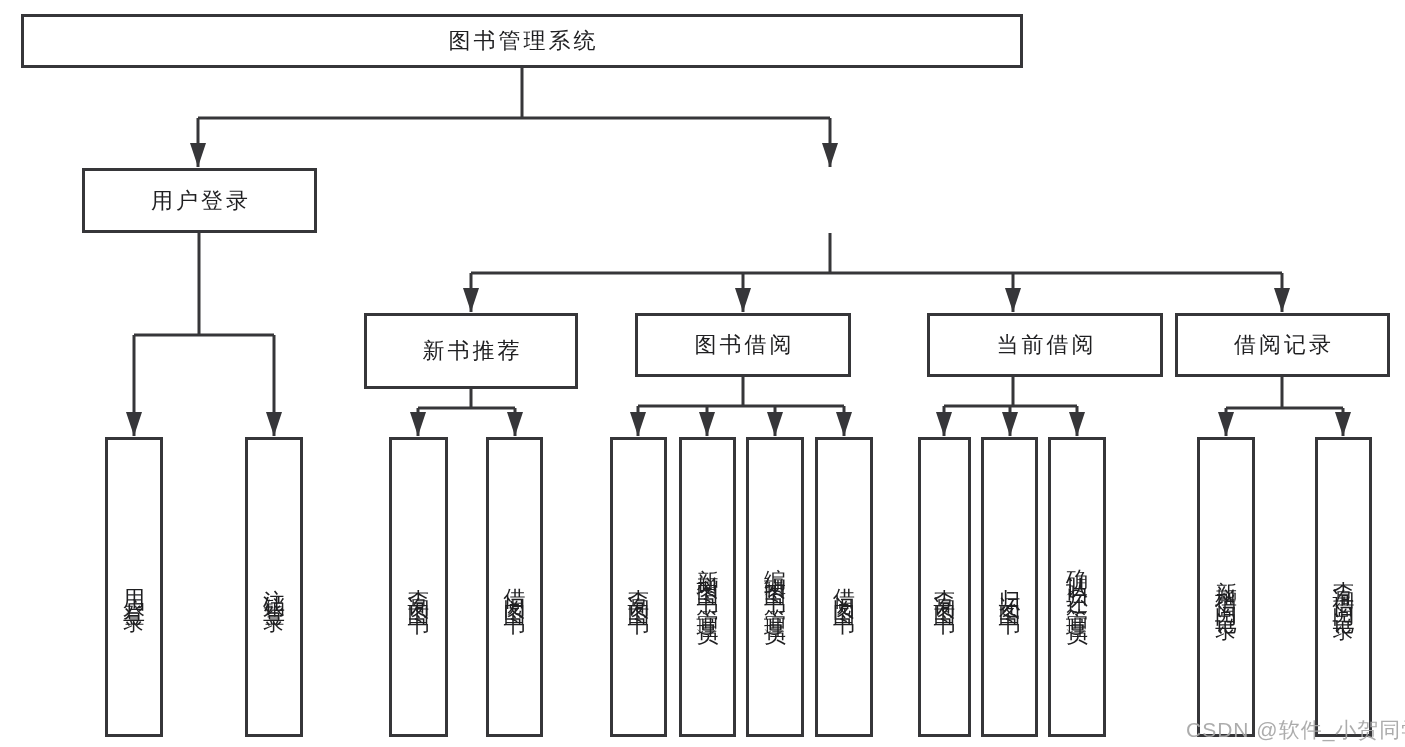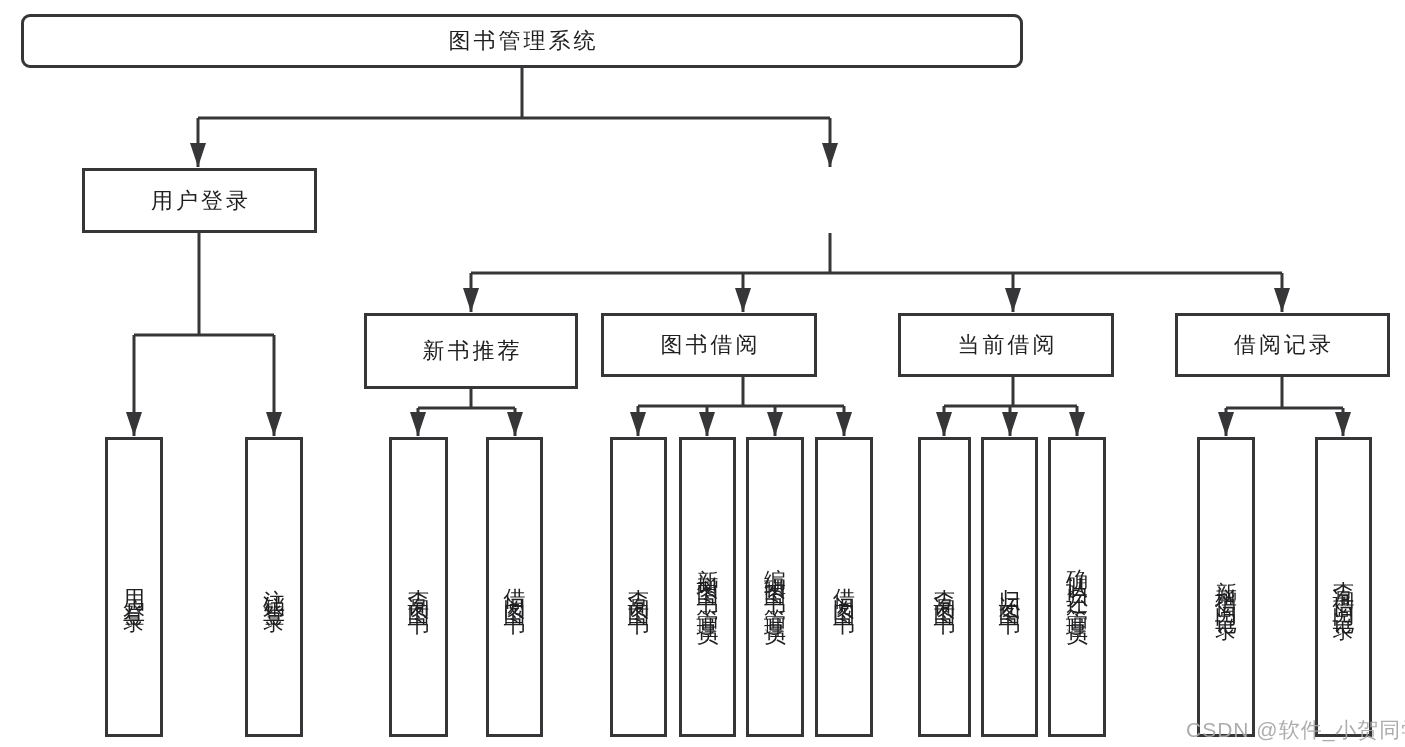--- a/index.html
+++ b/index.html
@@ -66,35 +66,35 @@
       <line x1="944" y1="406" x2="944" y2="436" marker-end="url(#arrow)"></line>
       <line x1="1010" y1="406" x2="1010" y2="436" marker-end="url(#arrow)"></line>
       <line x1="1077" y1="406" x2="1077" y2="436" marker-end="url(#arrow)"></line>
 
       <path d="M1282 377 V408 M1226 408 H1343"></path>
       <line x1="1226" y1="408" x2="1226" y2="436" marker-end="url(#arrow)"></line>
       <line x1="1343" y1="408" x2="1343" y2="436" marker-end="url(#arrow)"></line>
     </g>
   </svg>
 
-  <div class="node" style="left:21px;top:14px;width:1002px;height:54px;border-radius:9px;">
+  <div class="node" style="left:21px;top:14px;width:1002px;height:54px;">
     <span class="hlabel">图书管理系统</span>
   </div>
 
   <div class="node" style="left:82px;top:168px;width:235px;height:65px;">
     <span class="hlabel">用户登录</span>
   </div>
 
   <div class="node" style="left:364px;top:313px;width:214px;height:76px;">
     <span class="hlabel">新书推荐</span>
   </div>
-  <div class="node" style="left:601px;top:313px;width:216px;height:64px;">
+  <div class="node" style="left:635px;top:313px;width:216px;height:64px;">
     <span class="hlabel">图书借阅</span>
   </div>
-  <div class="node" style="left:898px;top:313px;width:216px;height:64px;">
+  <div class="node" style="left:927px;top:313px;width:236px;height:64px;">
     <span class="hlabel">当前借阅</span>
   </div>
   <div class="node" style="left:1175px;top:313px;width:215px;height:64px;">
     <span class="hlabel">借阅记录</span>
   </div>
 
   <div class="node" style="left:105px;top:437px;width:58px;height:300px;">
     <span class="vlabel">用户登录</span>
   </div>
   <div class="node" style="left:245px;top:437px;width:58px;height:300px;">

